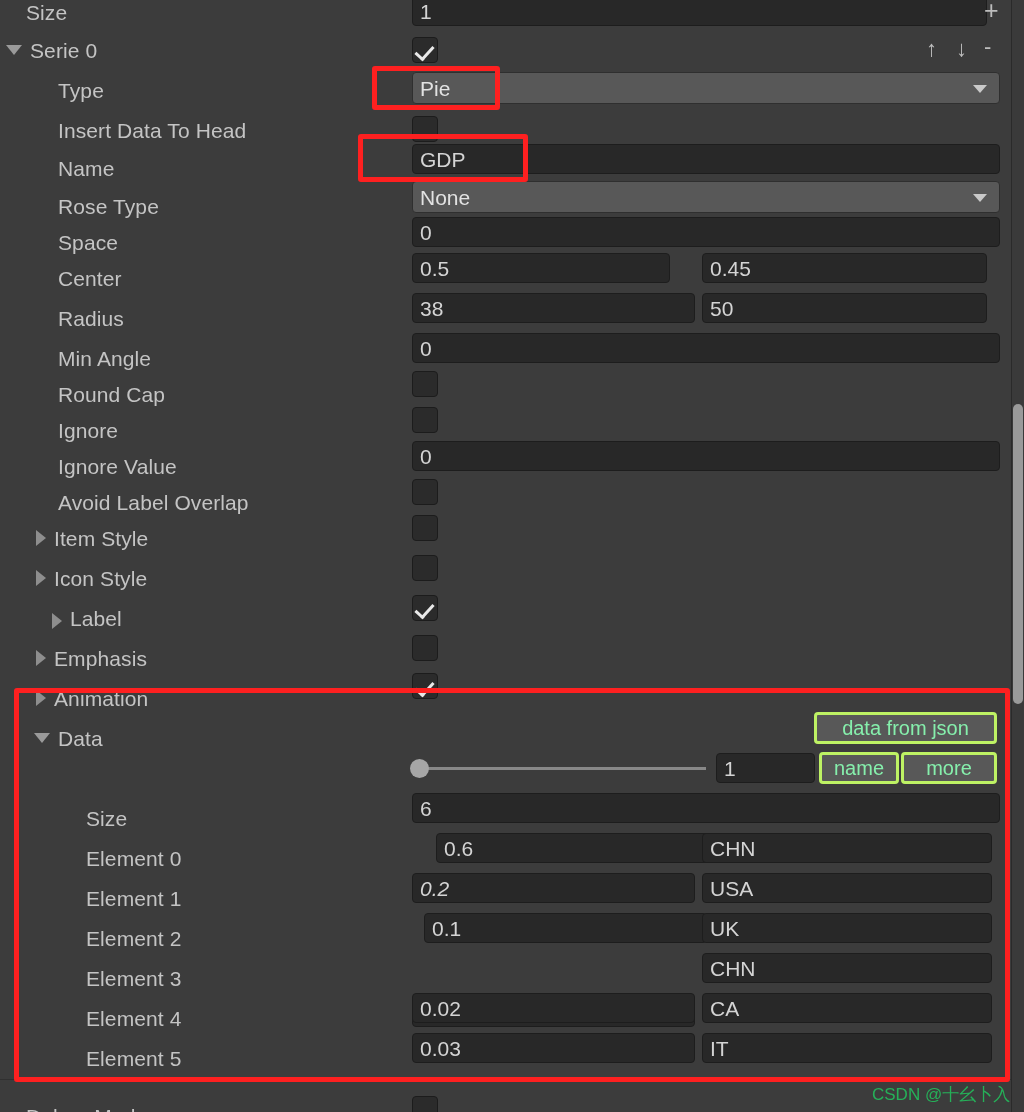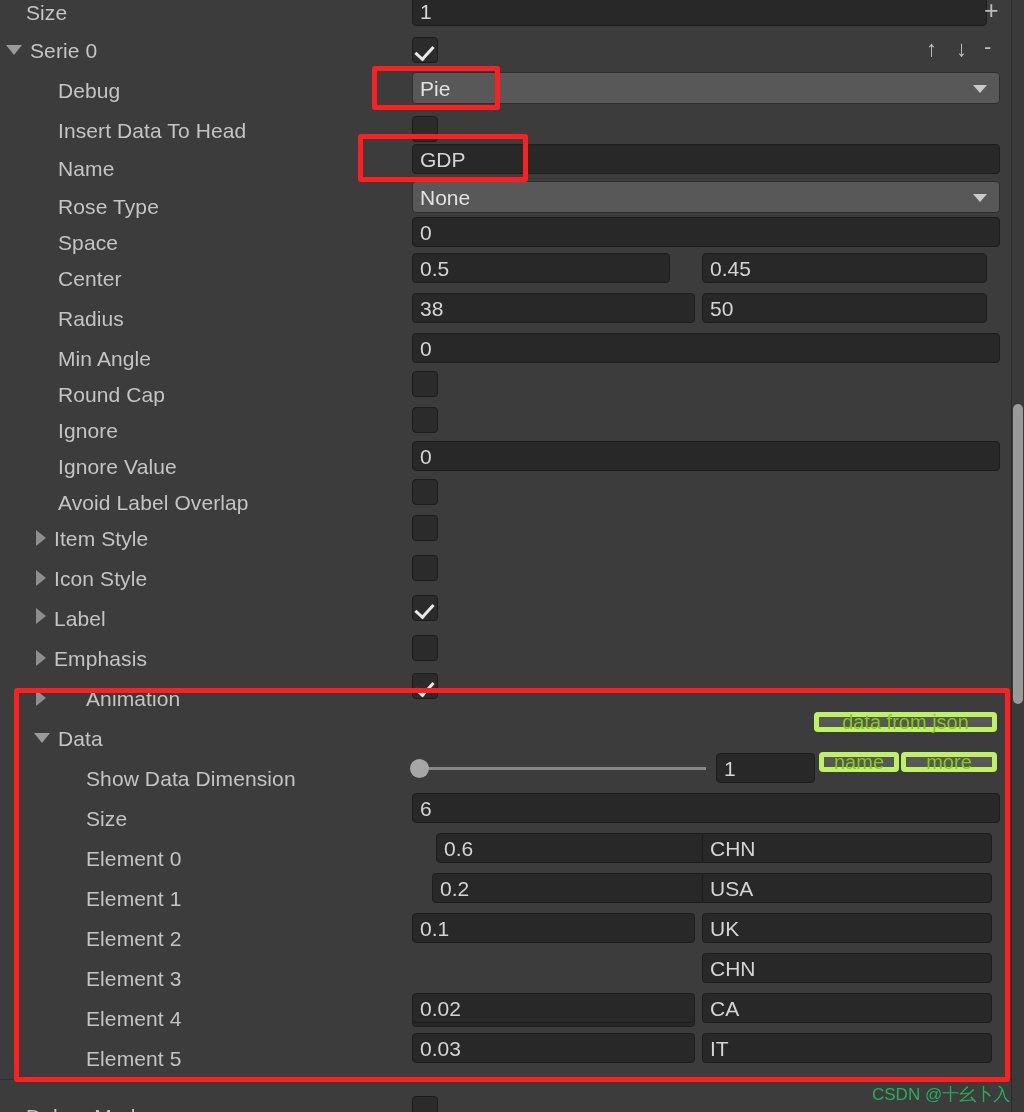--- a/index.html
+++ b/index.html
@@ -107,28 +107,28 @@
     left: 6px; top: 4px;
     width: 8px; height: 15px;
     border: solid #e9e9e9;
     border-width: 0 3.2px 3.2px 0;
     transform: rotate(42deg);
   }
 
   .btn {
     position: absolute;
     background: #585858;
-    border: 5px solid #bef264;
+    border: 3px solid #bef264;
     border-radius: 4px;
-    color: #84cc16;
+    color: #86efac;
     font-size: 20px;
     display: flex;
     align-items: center;
     justify-content: center;
-    height: 20px;
+    height: 32px;
     line-height: 1;
   }
 
   .iconbtn {
     position: absolute;
     color: #bdbdbd;
     font-size: 22px;
     line-height: 1;
     user-select: none;
   }
@@ -208,21 +208,21 @@
       <span class="tri down"></span>
       <span>Serie 0</span>
     </span>
   </div>
   <div class="checkbox on" style="left:412px; top:37px;"></div>
   <div class="iconbtn" style="left:926px; top:38px;">↑</div>
   <div class="iconbtn" style="left:956px; top:38px;">↓</div>
   <div class="iconbtn" style="left:984px; top:36px;">-</div>
 
   <div class="row" style="top:70px;">
-    <span class="label ind2">Debug</span>
+    <span class="label ind2">Type</span>
   </div>
   <div class="dropdown" style="left:412px; top:72px; width:588px;">
     <span>Pie</span>
     <span class="caret"></span>
   </div>
 
   <div class="row" style="top:110px;">
     <span class="label ind2">Insert Data To Head</span>
   </div>
   <div class="checkbox" style="left:412px; top:116px;"></div>
@@ -292,54 +292,51 @@
 
   <div class="row" style="top:558px;">
     <span class="label ind1" style="display:flex;align-items:center;padding-left:36px;">
       <span class="tri right"></span>
       <span>Icon Style</span>
     </span>
   </div>
   <div class="checkbox" style="left:412px; top:555px;"></div>
 
   <div class="row" style="top:598px;">
-    <span class="label ind1" style="display:flex;align-items:flex-start;padding-left:36px;">
+    <span class="label ind1" style="display:flex;align-items:flex-end;padding-left:52px;">
       <span class="tri right"></span>
       <span>Label</span>
     </span>
   </div>
   <div class="checkbox on" style="left:412px; top:595px;"></div>
 
   <div class="row" style="top:638px;">
     <span class="label ind1" style="display:flex;align-items:center;padding-left:36px;">
       <span class="tri right"></span>
       <span>Emphasis</span>
     </span>
   </div>
   <div class="checkbox" style="left:412px; top:635px;"></div>
 
   <div class="row" style="top:678px;">
-    <span class="label ind1" style="display:flex;align-items:center;padding-left:36px;gap:32px;">
+    <span class="label ind1" style="display:flex;align-items:center;padding-left:36px;">
       <span class="tri right"></span>
       <span>Animation</span>
     </span>
   </div>
   <div class="checkbox on" style="left:412px; top:673px;"></div>
 
   <div class="row" style="top:718px;">
     <span class="label ind1" style="display:flex;align-items:center;padding-left:34px;">
       <span class="tri down"></span>
       <span>Data</span>
     </span>
   </div>
   <div class="btn" style="left:814px; top:712px; width:183px;">data from json</div>
 
-  <div class="row" style="top:758px;">
-    <span class="label ind3">Show Data Dimension</span>
-  </div>
   <div class="slider" style="left:410px; top:753px; width:296px;">
     <div class="track"></div>
     <div class="knob"></div>
   </div>
   <div class="field" style="left:716px; top:753px; width:99px;">1</div>
   <div class="btn" style="left:819px; top:752px; width:80px;">name</div>
   <div class="btn" style="left:901px; top:752px; width:96px;">more</div>
 
   <div class="row" style="top:798px;">
     <span class="label ind3">Size</span>
@@ -348,27 +345,27 @@
 
   <div class="row" style="top:838px;">
     <span class="label ind3">Element 0</span>
   </div>
   <div class="field" style="left:412px; top:833px; width:283px;margin-left:24px;">0.6</div>
   <div class="field" style="left:702px; top:833px; width:290px;">CHN</div>
 
   <div class="row" style="top:878px;">
     <span class="label ind3">Element 1</span>
   </div>
-  <div class="field" style="left:432px; top:873px; width:283px;">0.2</div>
+  <div class="field" style="left:412px; top:873px; width:283px;font-style:italic;">0.2</div>
   <div class="field" style="left:702px; top:873px; width:290px;">USA</div>
 
   <div class="row" style="top:918px;">
     <span class="label ind3">Element 2</span>
   </div>
-  <div class="field" style="left:412px; top:913px; width:283px;">0.1</div>
+  <div class="field" style="left:424px; top:913px; width:283px;">0.1</div>
   <div class="field" style="left:702px; top:913px; width:290px;">UK</div>
 
   <div class="row" style="top:958px;">
     <span class="label ind3">Element 3</span>
   </div>
   <div class="field" style="left:412px; top:997px; width:283px;">0.05</div>
   <div class="field" style="left:702px; top:953px; width:290px;">CHN</div>
 
   <div class="row" style="top:998px;">
     <span class="label ind3">Element 4</span>

